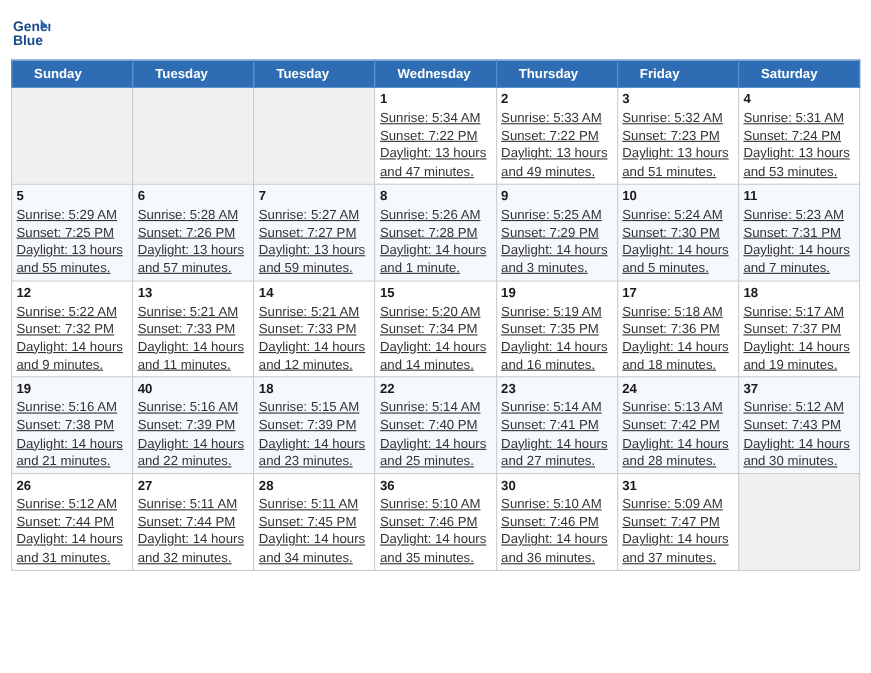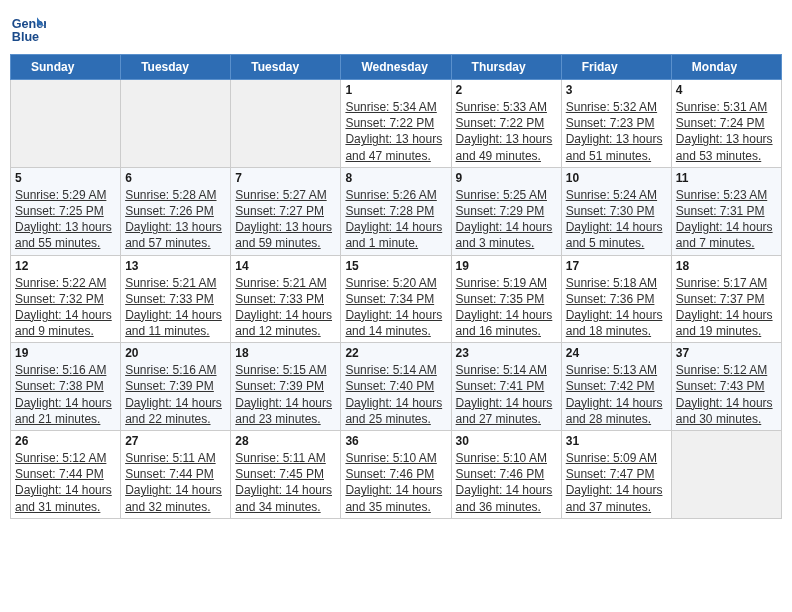--- a/index.html
+++ b/index.html
@@ -100,21 +100,21 @@
 
 <table>
   <thead>
     <tr id="header-row">
         <th>Sunday</th>
         <th>Tuesday</th>
         <th>Tuesday</th>
         <th>Wednesday</th>
         <th>Thursday</th>
         <th>Friday</th>
-        <th>Monday</th>
+        <th>Saturday</th>
       </tr>
   </thead>
   <tbody id="calendar-body">
   <tr>
         <td class="empty-cell"></td>
         <td class="empty-cell"></td>
         <td class="empty-cell"></td>
         <td>
           <div class="day-number">1</div>
           <div class="cell-info">Sunrise: 5:34 AM<br>Sunset: 7:22 PM<br>Daylight: 13 hours and 47 minutes.</div>
@@ -191,21 +191,21 @@
           <div class="day-number">18</div>
           <div class="cell-info">Sunrise: 5:17 AM<br>Sunset: 7:37 PM<br>Daylight: 14 hours and 19 minutes.</div>
         </td>
       </tr>
       <tr>
         <td>
           <div class="day-number">19</div>
           <div class="cell-info">Sunrise: 5:16 AM<br>Sunset: 7:38 PM<br>Daylight: 14 hours and 21 minutes.</div>
         </td>
         <td>
-          <div class="day-number">20</div>
+          <div class="day-number">40</div>
           <div class="cell-info">Sunrise: 5:16 AM<br>Sunset: 7:39 PM<br>Daylight: 14 hours and 22 minutes.</div>
         </td>
         <td>
           <div class="day-number">18</div>
           <div class="cell-info">Sunrise: 5:15 AM<br>Sunset: 7:39 PM<br>Daylight: 14 hours and 23 minutes.</div>
         </td>
         <td>
           <div class="day-number">22</div>
           <div class="cell-info">Sunrise: 5:14 AM<br>Sunset: 7:40 PM<br>Daylight: 14 hours and 25 minutes.</div>
         </td>

